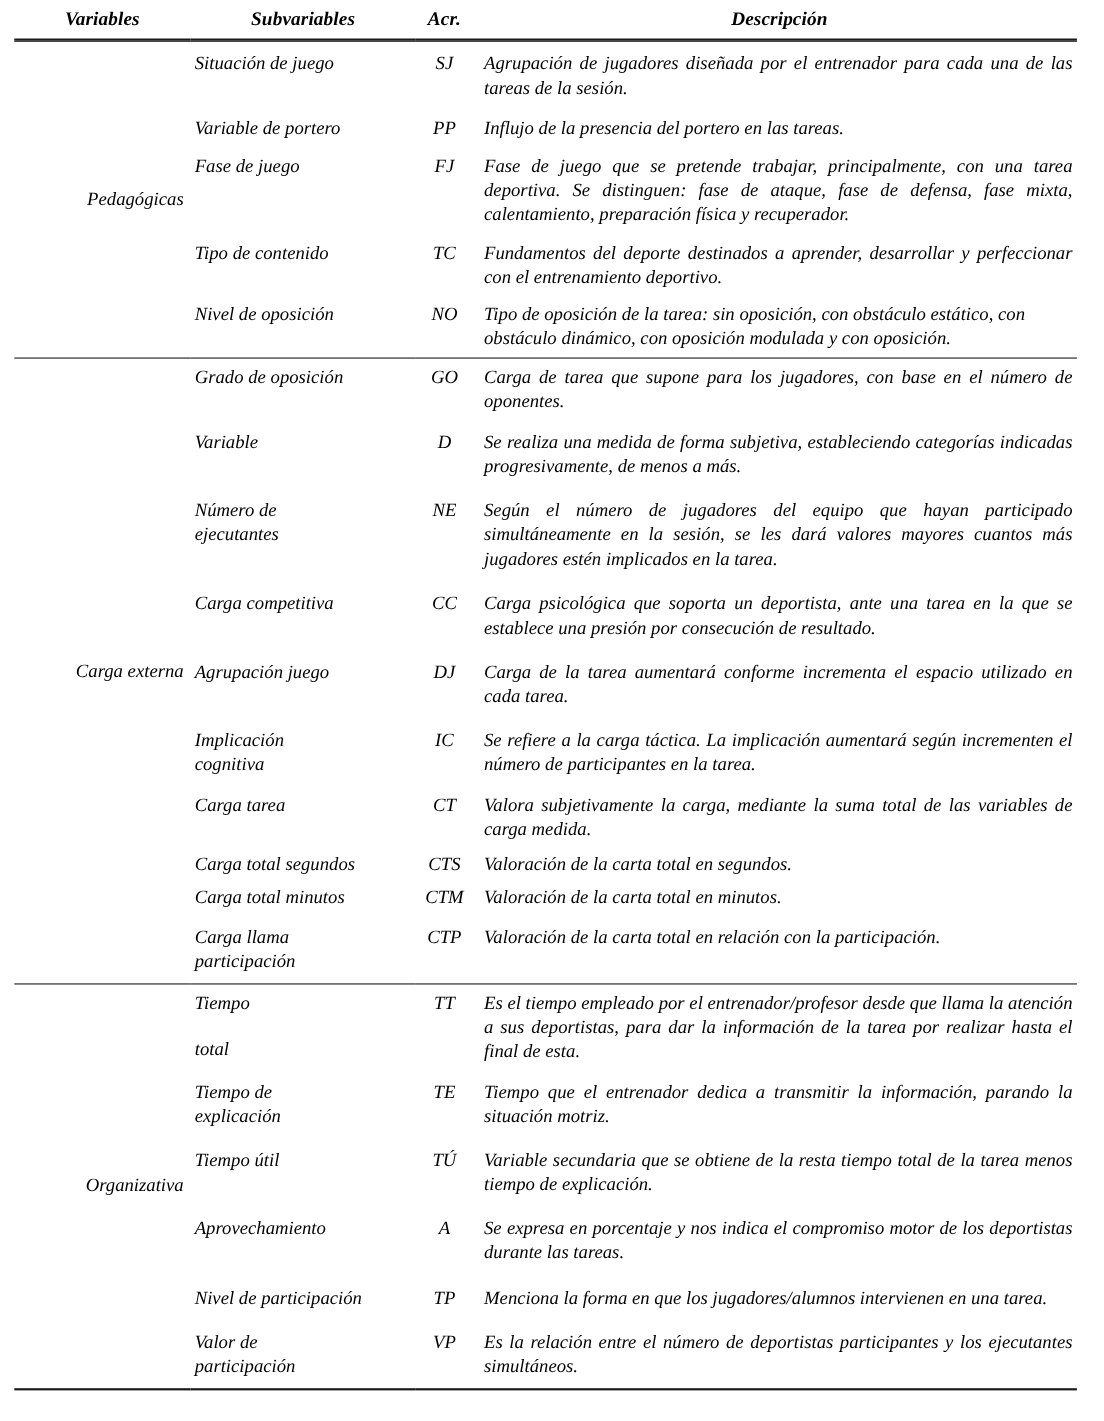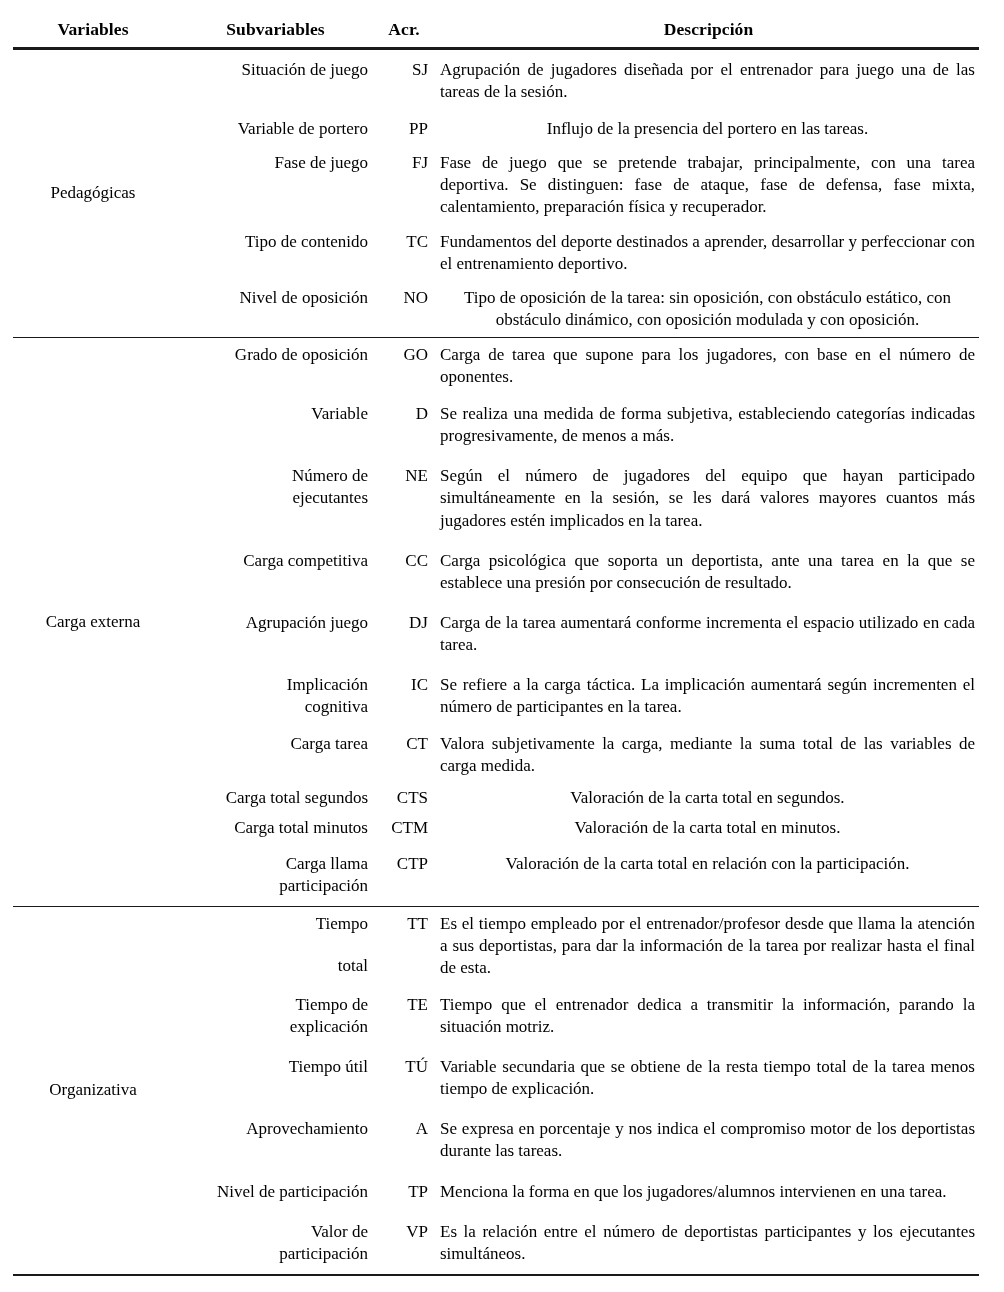--- a/index.html
+++ b/index.html
@@ -18,24 +18,25 @@
   .page {
     position: relative;
     width: 1004px;
     height: 1292px;
     overflow: hidden;
   }
 
   table.tbl {
     position: absolute;
     left: 13px;
-    top: 14px;
+    top: 2px;
     width: 966px;
     border-collapse: collapse;
     table-layout: fixed;
+    font-style: italic;
   }
 
   col.c-var  { width: 160px; }
   col.c-sub  { width: 205px; }
   col.c-acr  { width: 52px; }
   col.c-desc { width: 549px; }
 
   
   tr.rule-top    > td { border-top: 2.5px solid #1a1a1a; padding: 0; height: 0; line-height: 0; font-size: 0; }
   tr.rule-head   > td { border-top: 1.6px solid #1a1a1a; padding: 0; height: 0; line-height: 0; font-size: 0; }
@@ -54,45 +55,45 @@
   th.th-desc { padding-left: 8px; }
 
   
   td {
     vertical-align: top;
     font-size: 17px;
     line-height: 1.30;
   }
 
   td.cell-var {
-    text-align: center;
+    text-align: right;
     vertical-align: middle;
     padding: 4px 6px;
   }
 
   td.cell-sub {
-    text-align: right;
+    text-align: left;
     padding: 8px 10px 6px 4px;
   }
   td.cell-sub .sub-line { display: block; }
   td.cell-sub.gap .sub-line + .sub-line { margin-top: 20px; }
 
   td.cell-acr {
-    text-align: right;
+    text-align: center;
     padding: 6px 2px 6px 2px;
     white-space: nowrap;
   }
 
   td.cell-desc {
     text-align: justify;
     text-justify: inter-word;
     padding: 6px 4px 6px 10px;
     hyphens: none;
   }
-  td.cell-desc.nojust { text-align: center; }
+  td.cell-desc.nojust { text-align: left; }
 
   
   tr.row td { padding-top: 6px; padding-bottom: 6px; }
   tr.row.tall td { padding-top: 9px; padding-bottom: 9px; }
   tr.row.tight td { padding-top: 4px; padding-bottom: 4px; }
 </style>
 </head>
 <body>
 
 <div class="page">
@@ -125,21 +126,21 @@
       </tr>
     </tbody>
 
     <tbody>
       <tr class="row tall">
         <td class="cell-var" rowspan="5">Pedagógicas</td>
         <td class="cell-sub">
           <span class="sub-line">Situación de juego</span>
         </td>
         <td class="cell-acr">SJ</td>
-        <td class="cell-desc">Agrupación de jugadores diseñada por el entrenador para juego una de las tareas de la sesión.</td>
+        <td class="cell-desc">Agrupación de jugadores diseñada por el entrenador para cada una de las tareas de la sesión.</td>
       </tr>
 
       <tr class="row">
         <td class="cell-sub">
           <span class="sub-line">Variable de portero</span>
         </td>
         <td class="cell-acr">PP</td>
         <td class="cell-desc nojust">Influjo de la presencia del portero en las tareas.</td>
       </tr>
 

